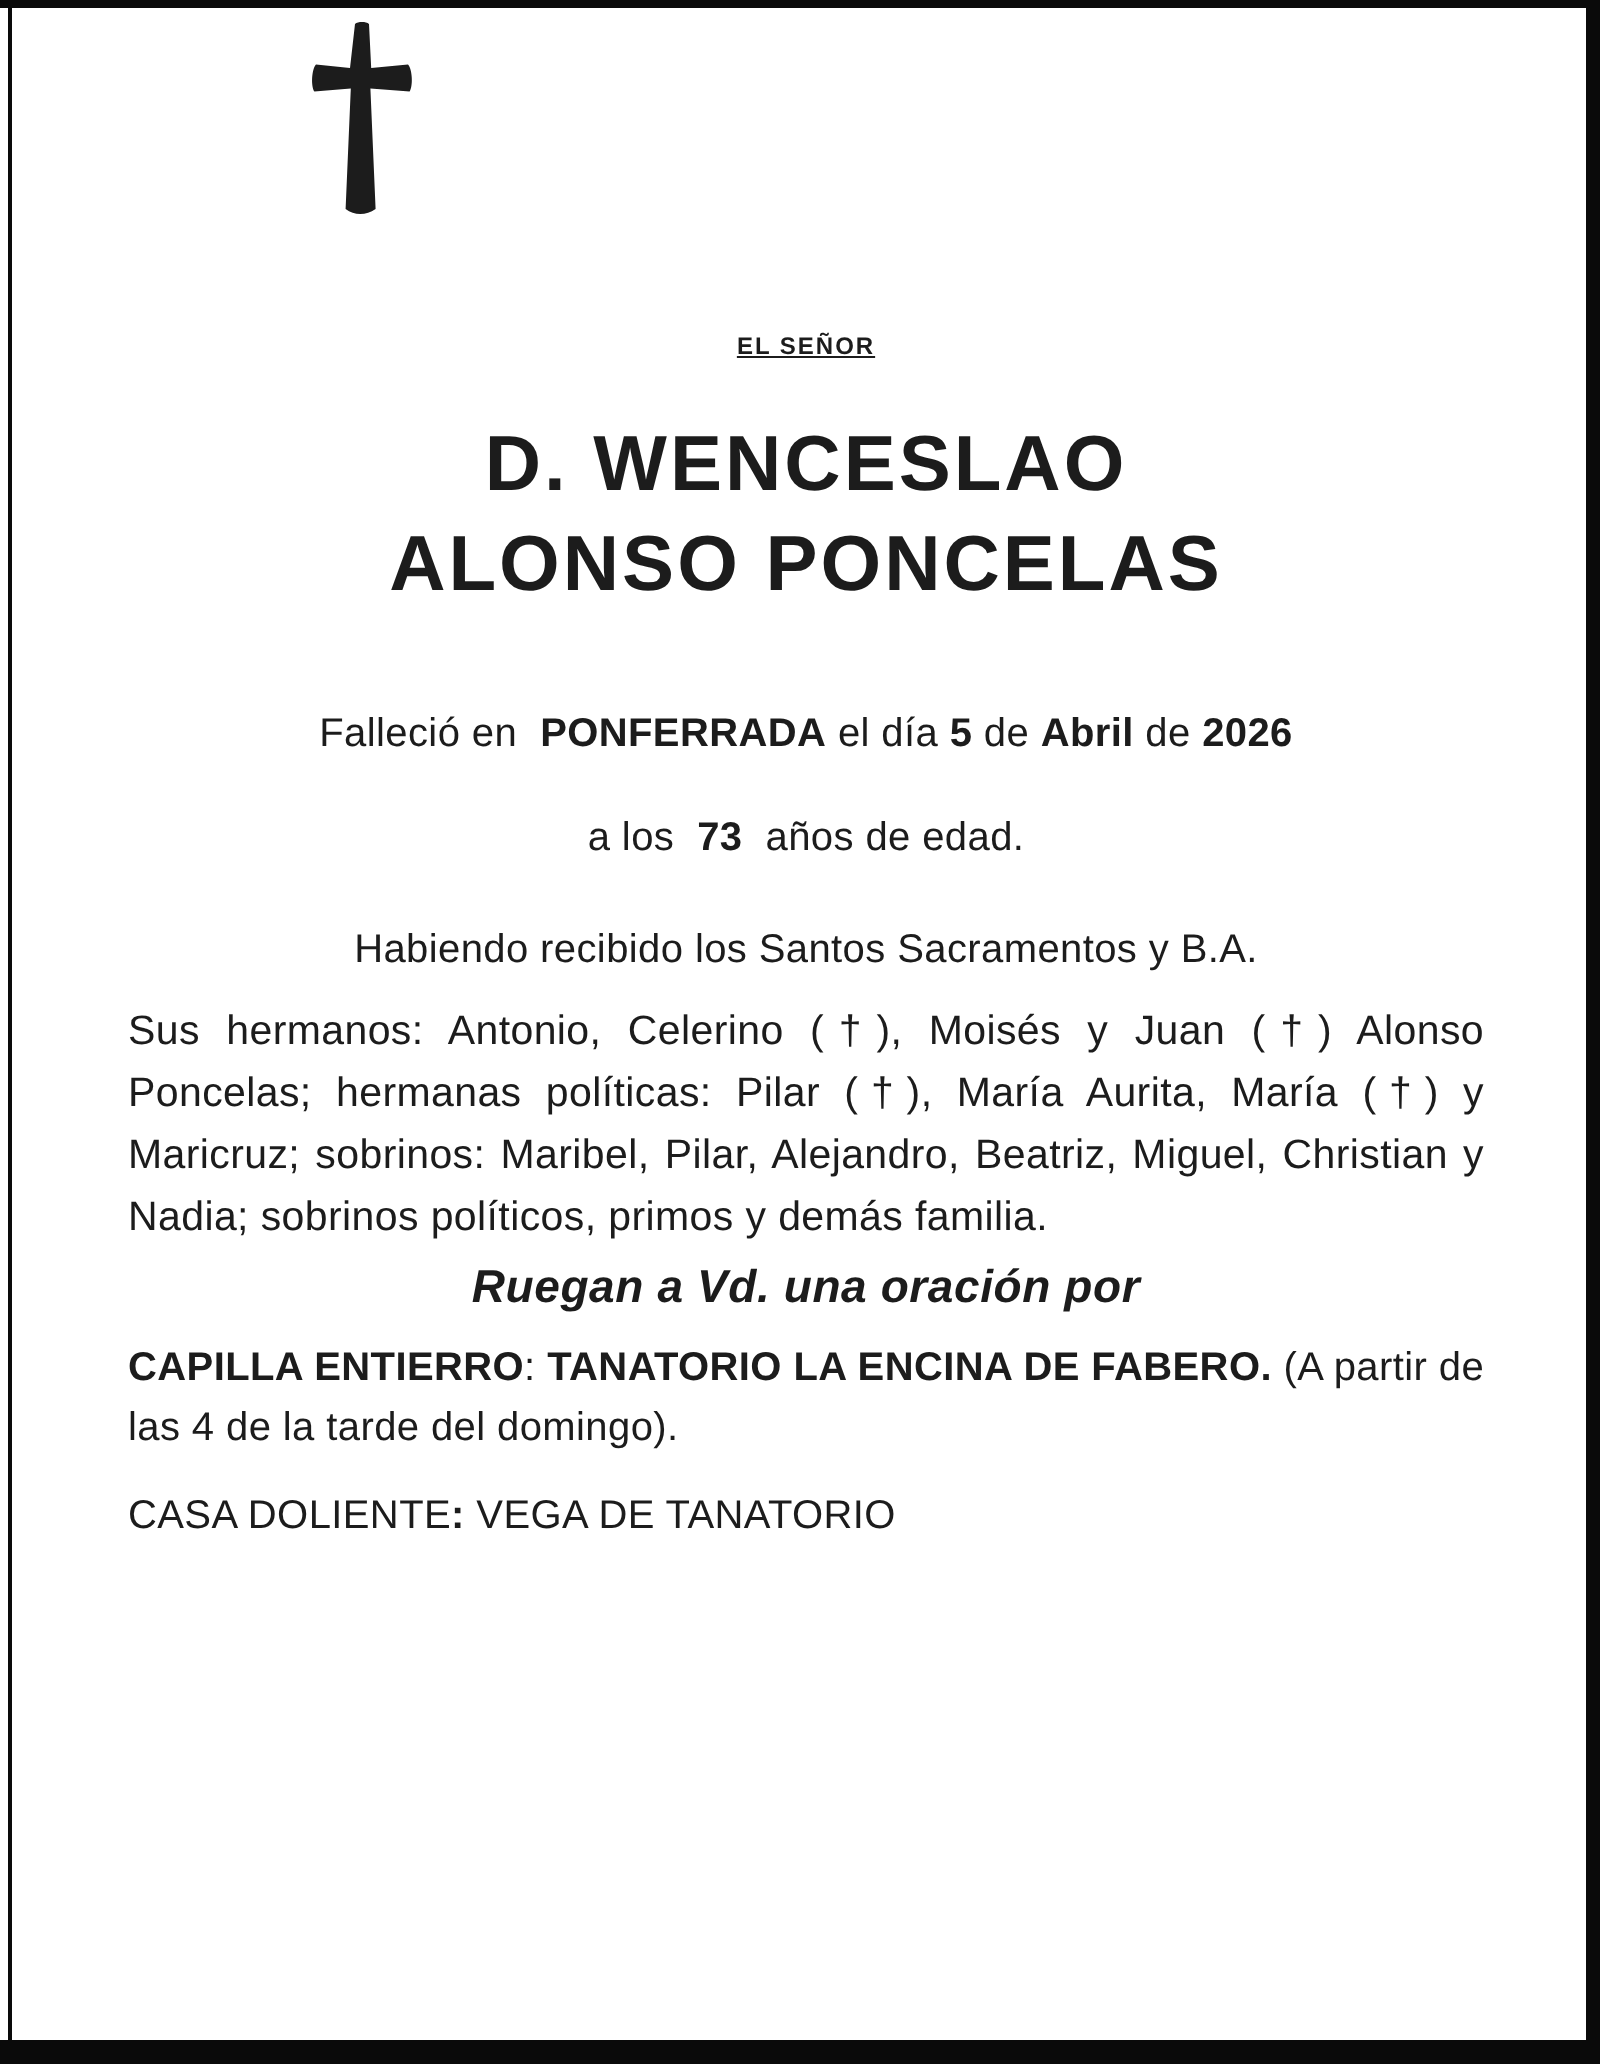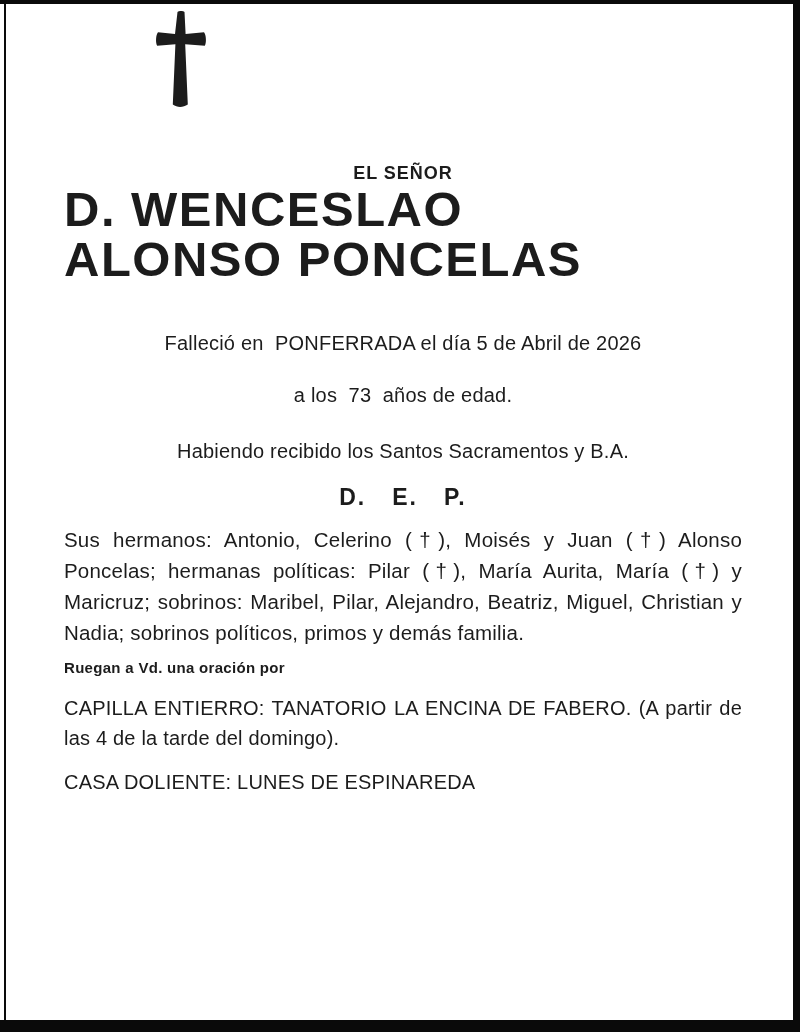--- a/index.html
+++ b/index.html
@@ -37,29 +37,31 @@
   .cross path { fill: var(--ink); }
 
   .content {
     position: relative;
     padding: 0 58px 0 64px;
   }
 
   .honorific {
     margin-top: 162px;
     text-align: center;
-    font-size: 18px;
+    font-size: 12px;
     font-weight: 700;
     letter-spacing: 1px;
     line-height: 22px;
+    text-decoration: underline;
   }
 
   .deceased-name {
-    text-align: left;
-    font-size: 49px;
+    margin-top: 24px;
+    text-align: center;
+    font-size: 39px;
     font-weight: 700;
     letter-spacing: 1.5px;
     line-height: 50px;
   }
 
   .line-center {
     text-align: center;
     font-size: 20px;
     line-height: 26px;
     letter-spacing: 0.2px;
@@ -81,38 +83,39 @@
   .family-paragraph {
     margin-top: 12px;
     font-size: 20.5px;
     line-height: 31px;
     letter-spacing: 0.2px;
     text-align: justify;
   }
 
   .prayer {
     margin-top: 8px;
-    text-align: left;
-    font-size: 15px;
+    text-align: center;
+    font-size: 23px;
     font-weight: 700;
+    font-style: italic;
     line-height: 23px;
     letter-spacing: 0.3px;
   }
 
   .service-paragraph {
     font-size: 20px;
     line-height: 30px;
     letter-spacing: 0.2px;
     text-align: justify;
   }
   .funeral-paragraph { margin-top: 50px; }
   .capilla-paragraph { margin-top: 14px; }
   .casa-line         { margin-top: 14px; text-align: left; }
 
-  .b { font-weight: 400; }
+  .b { font-weight: 700; }
 </style>
 </head>
 <body>
 
 <div class="sheet">
 
   <div class="frame-top"></div>
   <div class="frame-left"></div>
   <div class="frame-right"></div>
   <div class="frame-bottom"></div>
@@ -143,27 +146,26 @@
       <div>D. WENCESLAO</div>
       <div>ALONSO PONCELAS</div>
     </div>
 
     <div class="line-center death-line"><span>Falleció en&nbsp; </span><span class="b">PONFERRADA</span><span> el día </span><span class="b">5</span><span> de </span><span class="b">Abril</span><span> de </span><span class="b">2026</span></div>
 
     <div class="line-center age-line"><span>a los&nbsp; </span><span class="b">73</span><span>&nbsp; años de edad.</span></div>
 
     <div class="line-center sacraments-line">Habiendo recibido los Santos Sacramentos y B.A.</div>
 
-    <div class="dep"><span>D.</span><span>E.</span><span>P.</span></div>
 
     <div class="family-paragraph">Sus hermanos: Antonio, Celerino (†), Moisés y Juan (†) Alonso Poncelas; hermanas políticas: Pilar (†), María Aurita, María (†) y Maricruz; sobrinos: Maribel, Pilar, Alejandro, Beatriz, Miguel, Christian y Nadia; sobrinos políticos, primos y demás familia.</div>
 
     <div class="prayer">
       <div>Ruegan a Vd. una oración por</div>
     </div>
 
 
     <div class="service-paragraph capilla-paragraph"><span class="b">CAPILLA ENTIERRO</span><span>: </span><span class="b">TANATORIO LA ENCINA DE FABERO.</span><span> (A partir de las 4 de la tarde del domingo).</span></div>
 
-    <div class="service-paragraph casa-line"><span>CASA DOLIENTE</span><span class="b">:</span><span> LUNES DE ESPINAREDA</span></div>
+    <div class="service-paragraph casa-line"><span>CASA DOLIENTE</span><span class="b">:</span><span> VEGA DE TANATORIO</span></div>
 
   </div>
 </div>
 
 </body></html>

